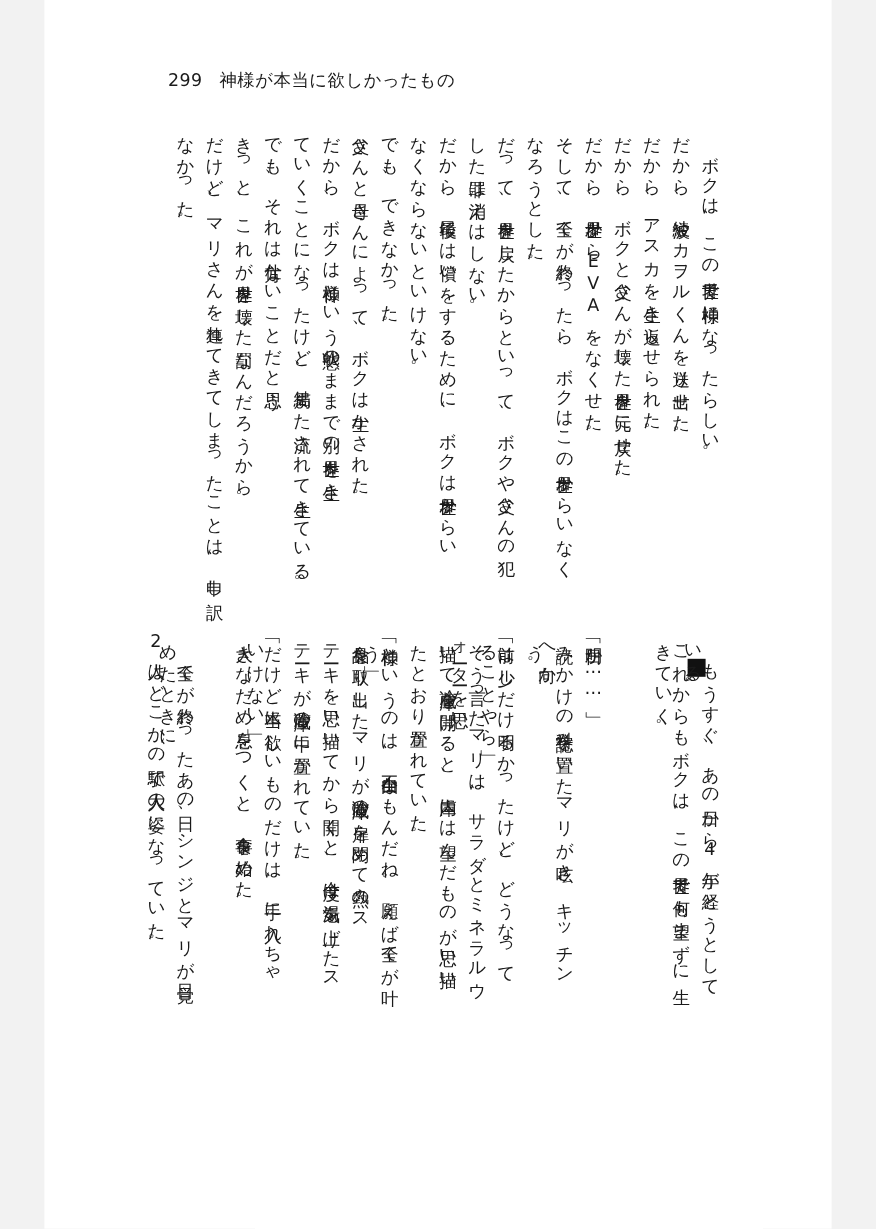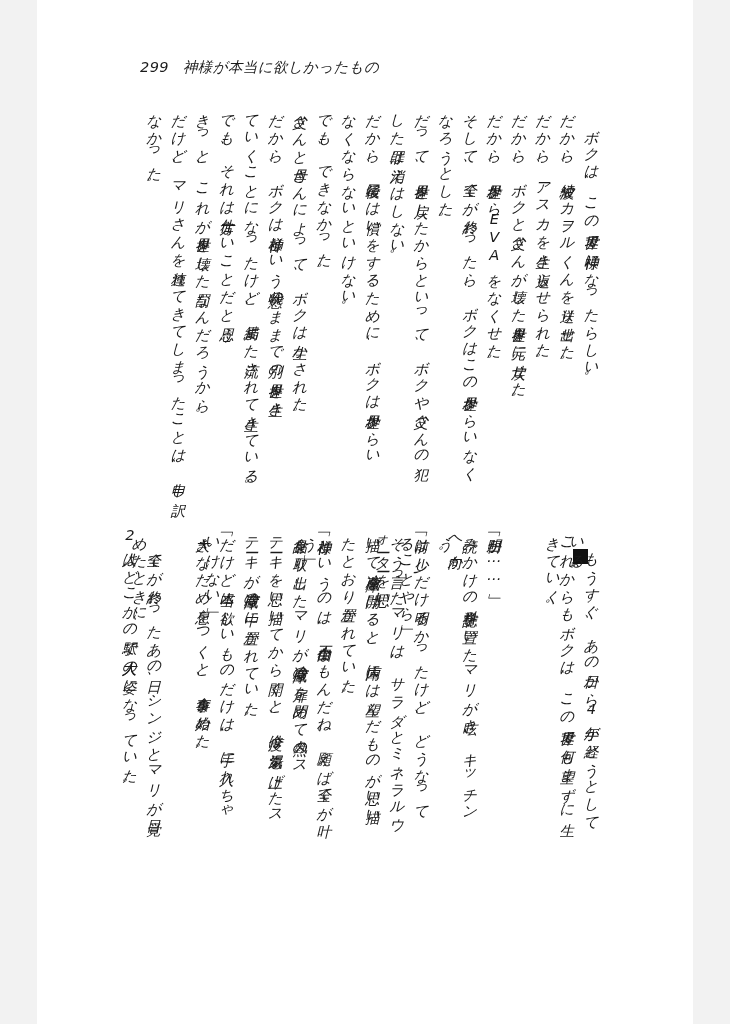--- a/index.html
+++ b/index.html
@@ -11,21 +11,20 @@
   #page {
     position: relative;
     width: 656px;
     height: 1024px;
     background: #ffffff;
     margin: 0 auto;
     overflow: hidden;
     font-family: "DejaVu Sans", "Liberation Sans", sans-serif;
     color: #1a1a1a;
     box-sizing: border-box;
-    font-style: italic;
   }
 
   
   #running-head {
     position: absolute;
     top: 58px;
     left: 103px;
     font-size: 14.5px;
     letter-spacing: 0.4px;
     white-space: nowrap;

